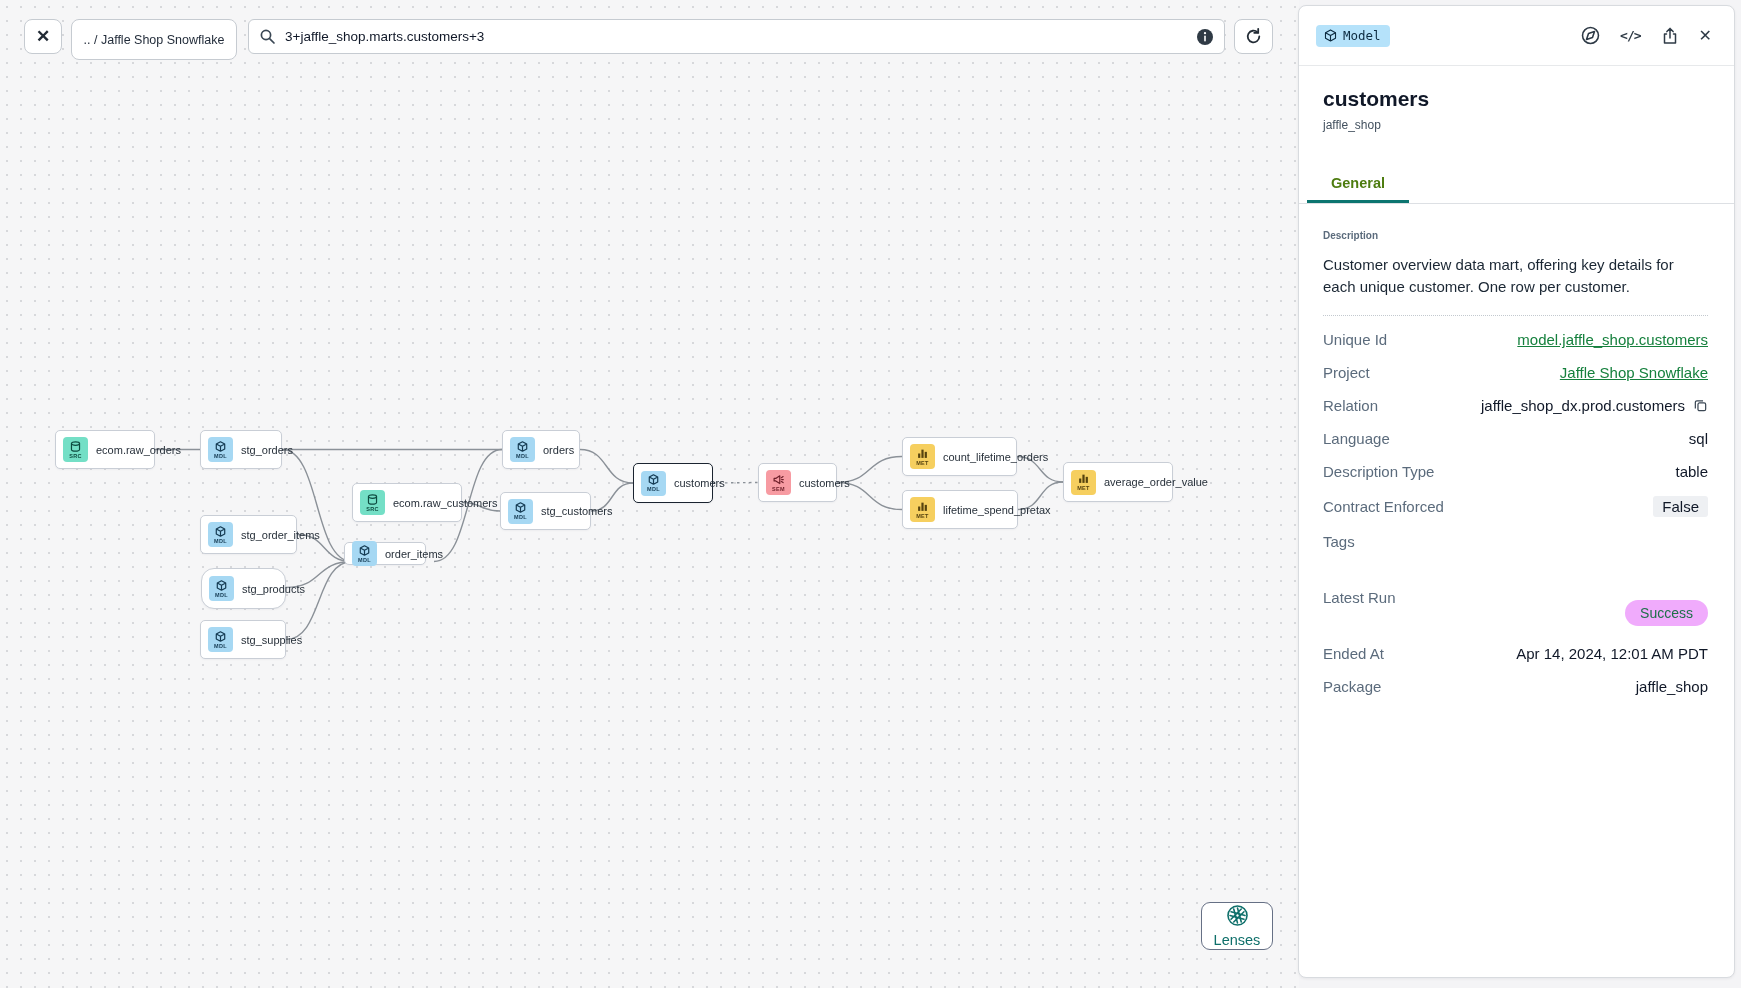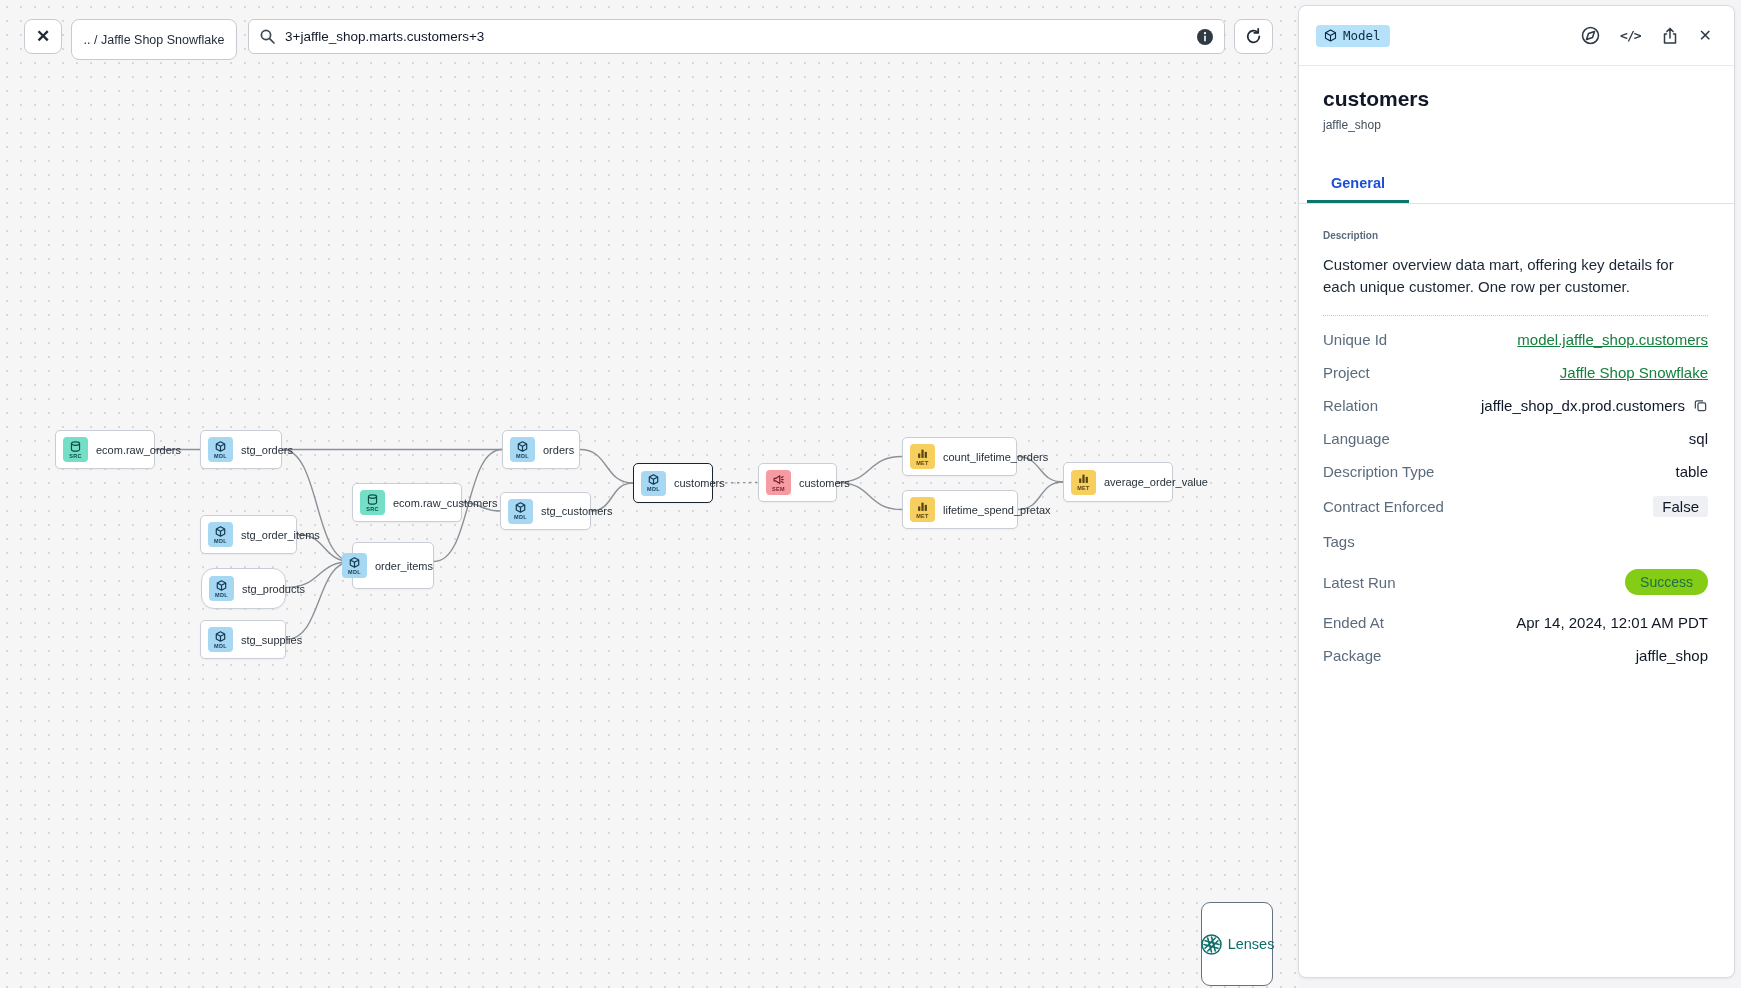--- a/index.html
+++ b/index.html
@@ -28,56 +28,56 @@
     box-shadow:0 1px 2px rgba(16,24,40,.04); }
   .node.selected { border:1.8px solid #1b2430; }
   .nicon { width:25px; height:25px; border-radius:4px; display:flex; flex-direction:column;
     align-items:center; justify-content:center; flex:0 0 auto; }
   .nicon svg { display:block; }
   .ntype { font-size:5.5px; font-weight:700; letter-spacing:.3px; line-height:6px; margin-top:1px; }
   .nlabel { font-size:11px; color:#27303a; white-space:nowrap; }
   #edges { position:absolute; left:0; top:0; pointer-events:none; }
 
   
-  #lenses-btn { position:absolute; left:1201px; top:902px; width:72px; height:84px; background:#fff;
-    border:1px solid #667085; border-radius:9px; display:flex; flex-direction:row; align-items:center;
+  #lenses-btn { position:absolute; left:1201px; top:902px; width:72px; height:48px; background:#fff;
+    border:1px solid #667085; border-radius:9px; display:flex; flex-direction:column; align-items:center;
     justify-content:center; gap:5px; cursor:pointer; }
   #lenses-btn .llabel { font-size:14.5px; color:#0e6f6a; }
 
   
   #panel { position:absolute; left:1298px; top:5px; width:437px; height:973px; background:#fff;
     border:1px solid #d8dbdf; border-radius:8px; box-shadow:0 1px 3px rgba(16,24,40,.06); overflow:hidden; }
   #panel-header { height:60px; border-bottom:1px solid #e7e9eb; display:flex; align-items:center; padding:0 22px 0 17px; }
   #model-badge { background:#b5e2fa; color:#0d2b40; border-radius:4px; padding:3px 9px 4px 8px;
     font-family:"DejaVu Sans Mono", monospace; font-size:12.5px; display:flex; align-items:center; gap:6px; }
   #panel-header .spacer { flex:1; }
   .hicon { color:#2e3a46; display:flex; align-items:center; justify-content:center; cursor:pointer; margin-left:19px; }
   .hicon.code { font-family:"DejaVu Sans Mono", monospace; font-size:13px; font-weight:700; letter-spacing:-1px; }
   .hicon.x { font-size:16px; }
 
   #title-wrap { padding:21px 24px 0 24px; }
   #panel-title { font-size:21px; font-weight:700; color:#101828; }
   #panel-subtitle { font-size:12px; color:#42505e; margin-top:7px; }
 
   #tabs { margin-top:33px; border-bottom:1px solid #dde0e4; padding-left:8px; }
   .tab { display:inline-block; padding:10px 24px 9px 24px; font-size:14.5px; font-weight:700;
-    color:#1d4ed8; border-bottom:3px solid #0c7570; cursor:pointer; }
+    color:#4d7c0f; border-bottom:3px solid #0c7570; cursor:pointer; }
 
   #panel-content { padding:26px 26px 0 24px; }
   .section-label { font-size:10px; font-weight:700; color:#5b6b7c; }
   #description-text { margin-top:13px; font-size:15px; color:#1a2633; line-height:1.48; }
   .dotted-sep { border:none; border-top:1px dotted #c3c9cf; margin:17px 0 7px 0; }
 
   .frow { display:flex; align-items:center; justify-content:space-between; padding:8px 0; min-height:21px; }
   .frow.tall { padding:11px 0; }
   .flabel { font-size:15px; color:#5b6b7c; }
   .fvalue { font-size:15px; color:#101828; text-align:right; display:flex; align-items:center; gap:8px; }
   .fvalue a { color:#15803d; text-decoration:underline; cursor:pointer; }
   .pill-gray { background:#eef0f3; border-radius:3px; padding:2px 9px; }
-  .pill-green { background:#84cc16; color:#1d7048; border-radius:999px; padding:5px 15px; font-size:14px; }
+  .pill-green { background:#f0abfc; color:#1d7048; border-radius:999px; padding:5px 15px; font-size:14px;margin-top:31px; }
   .copy-icon { color:#3b4754; cursor:pointer; display:flex; }
 </style>
 </head>
 <body>
 
 <div id="canvas">
   <svg id="edges" width="1299" height="988">
       <path d="M155,449.5 L200,449.5" fill="none" stroke="#8b9198" stroke-width="1.4"></path>
       <path d="M282,449.5 L502,449.5" fill="none" stroke="#8b9198" stroke-width="1.4"></path>
       <path d="M282,449.5 C320.5,449.5 313.5,561.5 352,561.5" fill="none" stroke="#8b9198" stroke-width="1.4"></path>
@@ -144,21 +144,21 @@
       </div>
       <div class="node" style="left: 200px; top: 620px; width: 86px; height: 39px;">
         <span class="nicon" style="background:#a6d8f3;color:#143a52">
           <svg width="11" height="11" viewBox="0 0 12 12">
             <path d="M6,0.8 L10.6,3.3 V8.7 L6,11.2 L1.4,8.7 V3.3 Z M1.4,3.3 L6,5.8 L10.6,3.3 M6,5.8 V11.2" fill="none" stroke="#143a52" stroke-width="1.3" stroke-linejoin="round" stroke-linecap="round"></path>
           </svg>
           <span class="ntype">MDL</span>
         </span>
         <span class="nlabel">stg_supplies</span>
       </div>
-      <div class="node" style="left: 352px; top: 542px; width: 82px; height: 47px; justify-content: flex-end;">
+      <div class="node" style="left: 344px; top: 542px; width: 82px; height: 23px;">
         <span class="nicon" style="background:#a6d8f3;color:#143a52">
           <svg width="11" height="11" viewBox="0 0 12 12">
             <path d="M6,0.8 L10.6,3.3 V8.7 L6,11.2 L1.4,8.7 V3.3 Z M1.4,3.3 L6,5.8 L10.6,3.3 M6,5.8 V11.2" fill="none" stroke="#143a52" stroke-width="1.3" stroke-linejoin="round" stroke-linecap="round"></path>
           </svg>
           <span class="ntype">MDL</span>
         </span>
         <span class="nlabel">order_items</span>
       </div>
       <div class="node" style="left: 502px; top: 430px; width: 78px; height: 39px;">
         <span class="nicon" style="background:#a6d8f3;color:#143a52">

